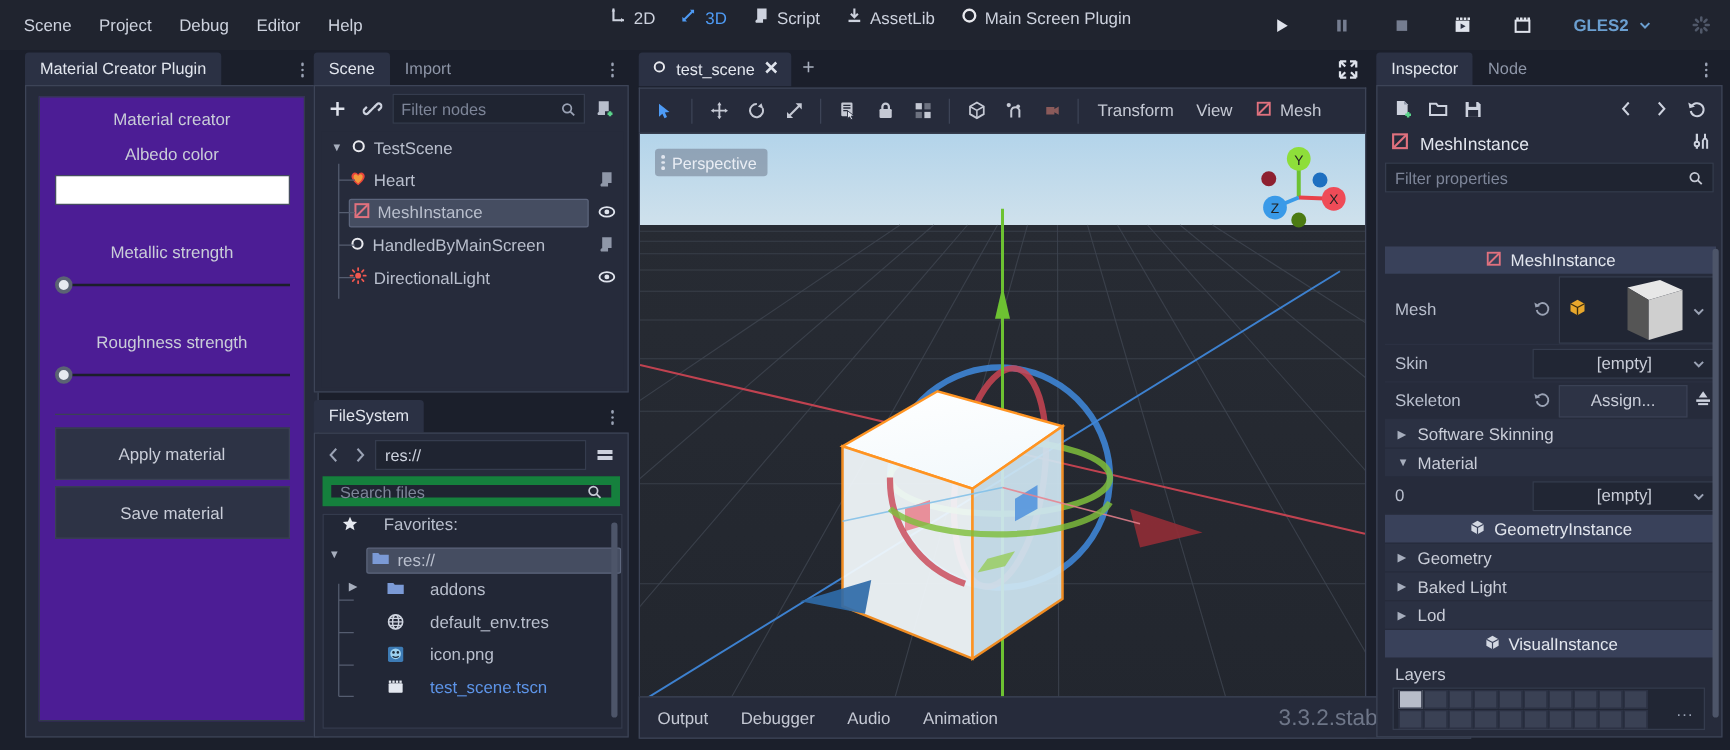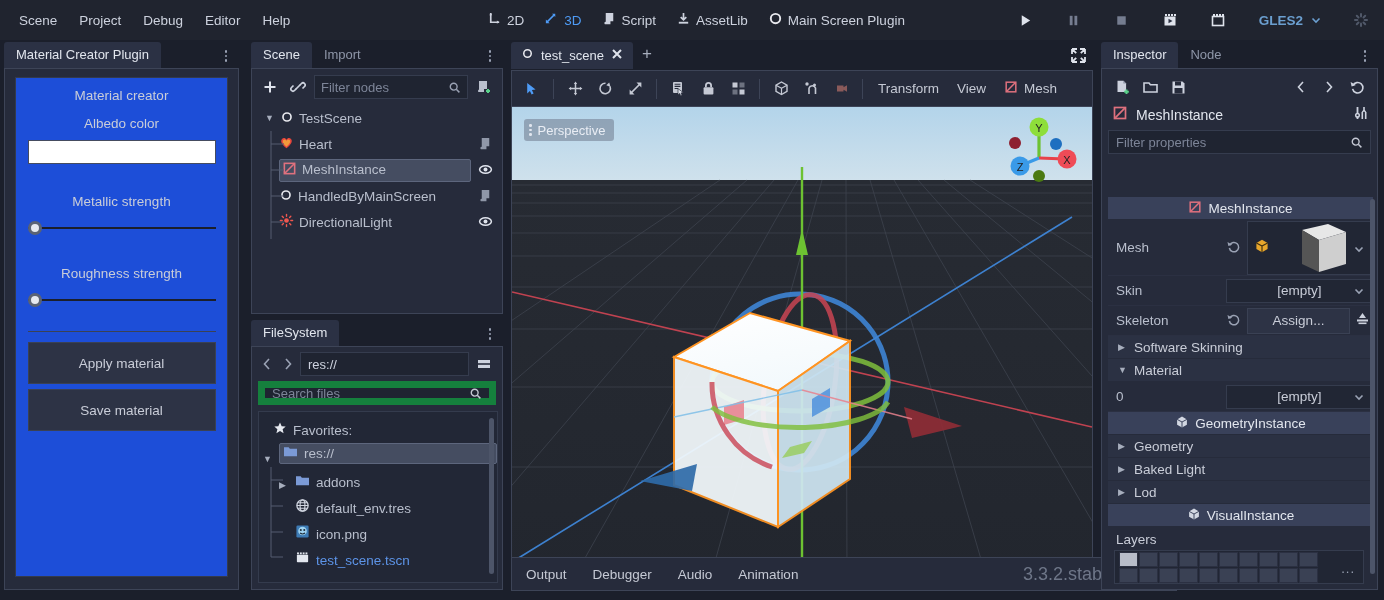--- a/index.html
+++ b/index.html
@@ -16,21 +16,21 @@
     position: absolute; left: 0; top: 0; width: 1384px; height: 40px;
     background: #20242f;
     display: flex; align-items: center;
   }
   .menu-item {
     padding: 5px 11px; color: #cdd2de; font-size: 13.5px; cursor: default;
     border-radius: 3px;
   }
   #center-modes {
     position: absolute; left: 478px; top: 0; height: 40px;
-    display: flex; align-items: center; gap: 2px;
+    display: flex; align-items: flex-start; gap: 2px;
   }
   .mode-btn {
     display: flex; align-items: center; gap: 5px;
     padding: 5px 9px; border-radius: 3px; color: #cdd2de; font-size: 13.5px;
   }
   .mode-btn.active { color: #4e9bf5; }
   #right-controls {
     position: absolute; right: 8px; top: 0; height: 40px;
     display: flex; align-items: center; gap: 18px;
   }
@@ -48,29 +48,29 @@
   }
   .ptab.active { background: #2b3144; color: #e2e6ee; }
   .pdots {
     position: absolute; right: 4px; top: 4px; width: 18px; height: 20px;
     display: flex; flex-direction: column; align-items: center; justify-content: center; gap: 2px;
   }
   .pdots i { width: 2.5px; height: 2.5px; background: #9aa2b4; border-radius: 50%; display: block; }
 
   
   #left-dock {
-    position: absolute; left: 4px; top: 42px; width: 235px; height: 548px; text-align: right;
+    position: absolute; left: 20px; top: 42px; width: 235px; height: 548px; text-align: right;
   }
   #left-body {
     position: absolute; left: 0; top: 26px; width: 235px; height: 522px;
     background: #262b3b; border: 1px solid #3d4457;
   }
   #mc-inner {
     position: absolute; left: 10px; top: 8px; width: 213px; height: 500px;
-    background: #1d4ed8; border: 1px solid #333a4c;
+    background: #4c1d95; border: 1px solid #333a4c;
     display: flex; flex-direction: column; align-items: center;
   }
   .mc-label { margin-top: 10px; font-size: 13.5px; color: #c9cdd8; }
   #albedo-swatch {
     margin-top: 9px; width: 188px; height: 24px; background: #ffffff;
     border: 1px solid #454c60;
   }
   .slider-row { margin-top: 10px; width: 188px; height: 18px; position: relative; }
   .slider-track {
     position: absolute; left: 0; top: 8px; width: 188px; height: 2px; background: #1b1f2b;
@@ -136,21 +136,21 @@
   #fs-search {
     height: 24px; background: #1f2431; border: 7px solid #15803d;
     display: flex; align-items: center; padding: 0 7px; color: #7d8598; font-size: 13px;
     justify-content: space-between;
   }
   #fs-tree {
     position: absolute; left: 6px; top: 64px; width: 240px; height: 172px;
     background: #222736; border: 1px solid #343b4d; overflow: hidden;
   }
   .fs-row {
-    height: 26px; display: flex; align-items: flex-end; gap: 6px; font-size: 13.5px;
+    height: 26px; display: flex; align-items: flex-start; gap: 20px; font-size: 13.5px;
     color: #b9bfcd; padding-left: 6px; position: relative;
   }
   .fs-row.sel .fs-box { background: #454d61; border: 1px solid #5d667d; }
   .fs-box { display: flex; align-items: center; gap: 6px; padding: 1px 6px 2px 3px; border-radius: 2px; flex: 1; }
   #fs-scroll {
     position: absolute; right: 3px; top: 6px; width: 5px; height: 156px;
     background: #4d5569; border-radius: 3px;
   }
 
   

